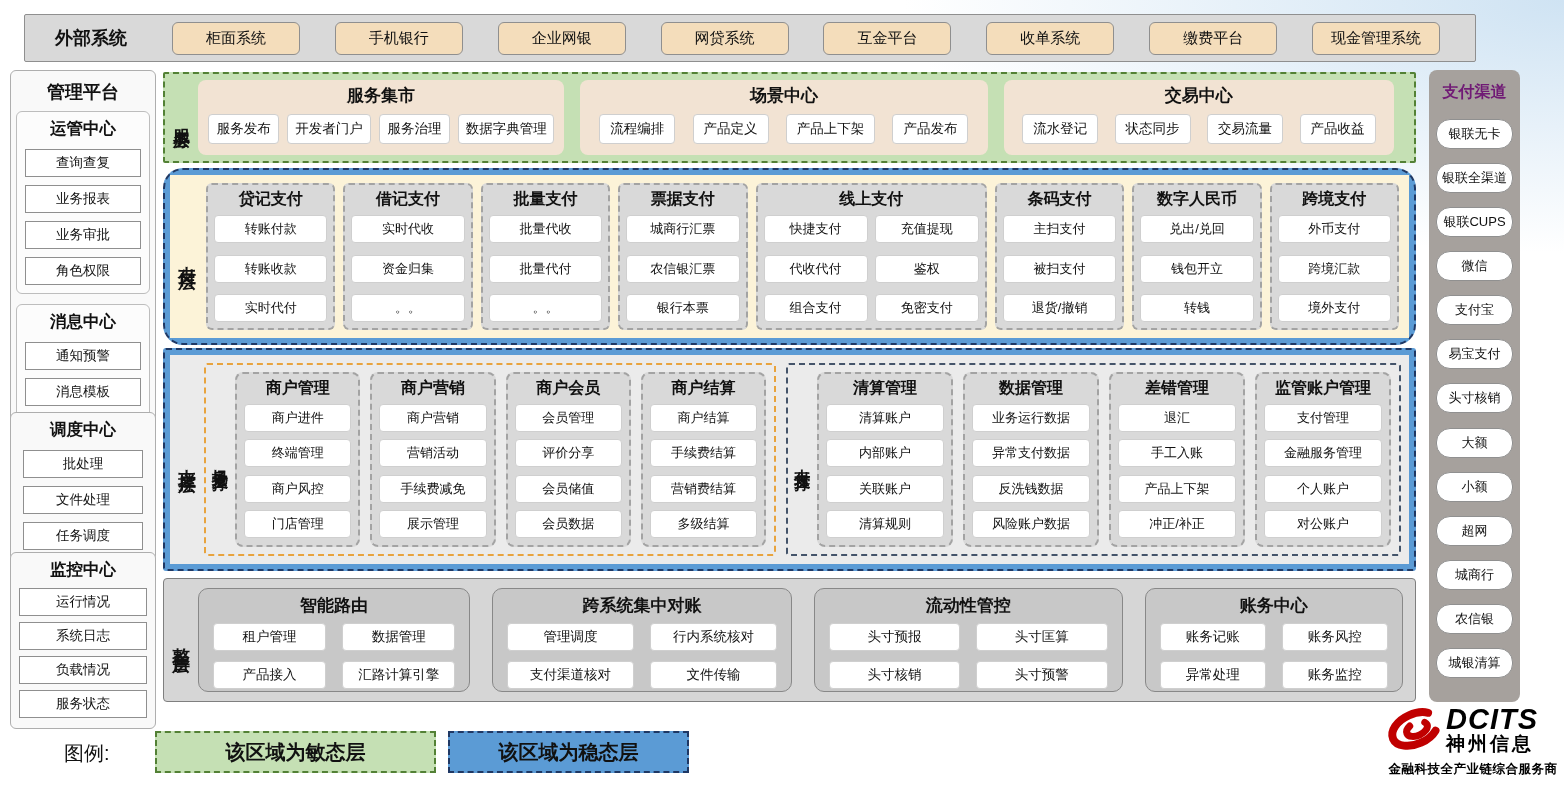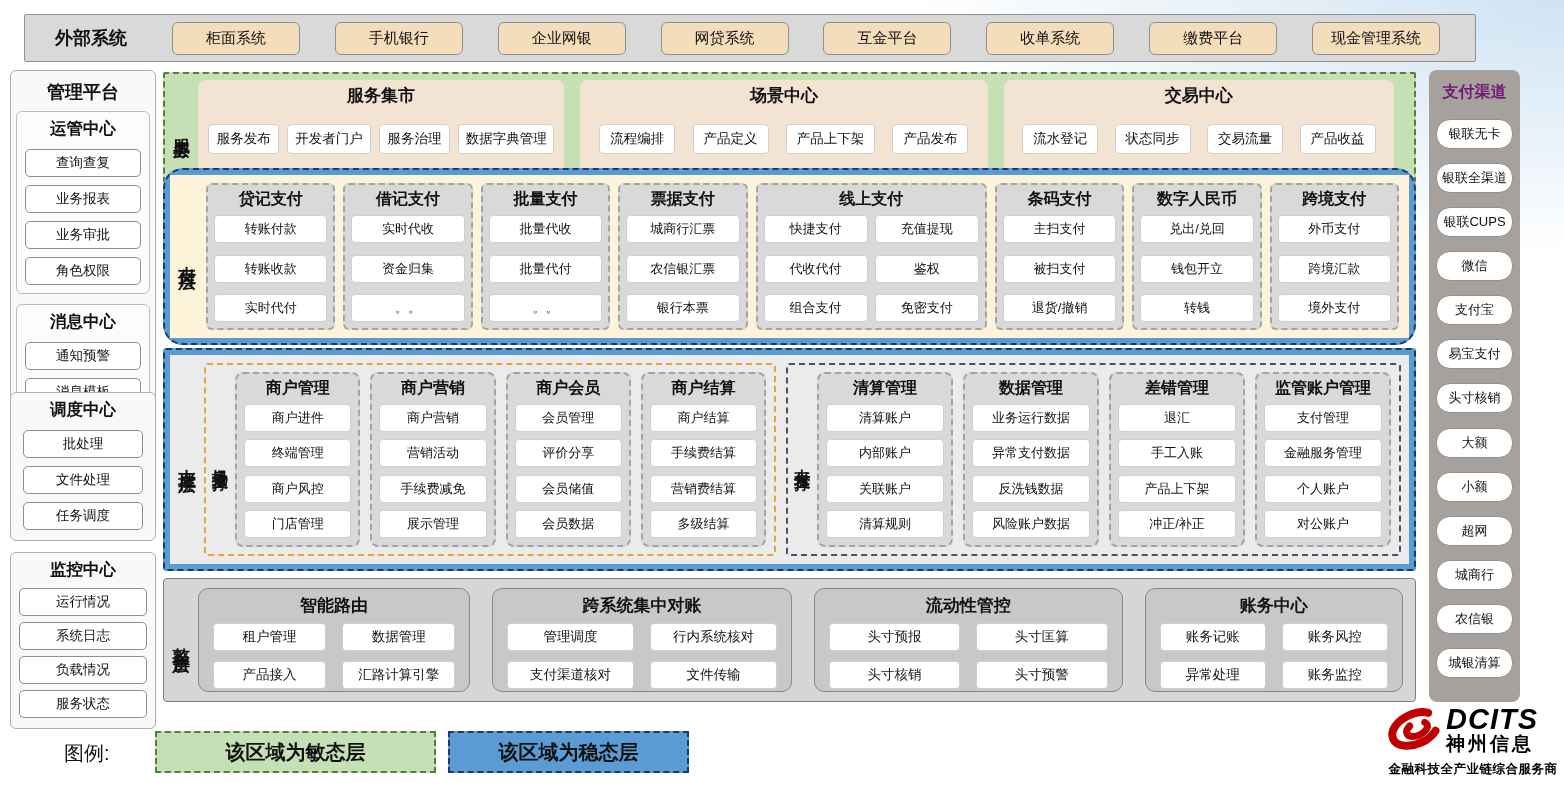--- a/index.html
+++ b/index.html
@@ -24,34 +24,34 @@
 
   
   .side-box { left:10px; width:146px; background:#f9f9f9; border:1px solid #aeaeae;
     border-radius:6px; padding:4px 5px 8px; }
   .mgmt-title { font-weight:bold; font-size:18px; text-align:center; padding:5px 0 7px; }
   .side-group { border:1px solid #bdbdbd; border-radius:6px; background:#fcfcfc;
     padding:2px 4px 8px; margin-bottom:10px; }
   .side-group:last-child { margin-bottom:0; }
   .side-box.standalone { padding:2px 8px 10px; }
   .side-group-title { font-weight:bold; font-size:16.5px; text-align:center; padding:4px 0 1px; }
-  .side-btn { background:#fff; border:1px solid #8f8f8f; border-radius:5px; text-align:center;
+  .side-btn { background:#fff; border:1px solid #8f8f8f; border-radius:0; text-align:center;
     font-size:13.5px; padding:4px 0; margin:8px 4px 0; white-space:nowrap; }
   .tightrows .side-btn { margin:6px 0 0; }
 
   
   .v-label { writing-mode:vertical-rl; text-orientation:upright; font-weight:bold;
     font-size:18px; letter-spacing:4px; display:flex; align-items:center; justify-content:center;
     padding:0 5px; white-space:nowrap; }
   .white-btn { background:#fff; border:1px solid #cfcfcf; border-radius:4px; font-size:13px;
     text-align:center; padding:4px 3px; white-space:nowrap; display:flex; align-items:center;
     justify-content:center; min-width:0; overflow:hidden; }
 
   
-  .service { left:163px; top:72px; width:1253px; height:111px; background:#c5e0b4;
+  .service { left:163px; top:72px; width:1253px; height:91px; background:#c5e0b4;
     border:2px dashed #538135; border-radius:2px; display:flex; padding:6px 20px 6px 0; }
   .service .v-label { font-size:17px; letter-spacing:2px; }
   .svc-groups { flex:1; display:flex; gap:16px; min-width:0; }
   .svc-group { background:#f2e3d3; border-radius:8px; padding:2px 10px 8px; display:flex;
     flex-direction:column; min-width:0; }
   .sg0{flex:1;} .sg1{flex:1.12;} .sg2{flex:1.07;}
   .svc-title { font-weight:bold; font-size:17px; text-align:center; padding:2px 0 4px; }
   .svc-items { flex:1; display:flex; justify-content:space-evenly; align-items:center; gap:8px; }
   .svc-items .white-btn { padding:5px 10px; font-size:13.5px; }
 
@@ -141,21 +141,21 @@
       <div class="side-btn">业务审批</div>
       <div class="side-btn">角色权限</div>
     </div>
   <div class="side-group">
       <div class="side-group-title">消息中心</div>
       <div class="side-btn">通知预警</div>
       <div class="side-btn">消息模板</div>
       <div class="side-btn">推送管理</div>
     </div>
 </div>
-<div class="abs side-box standalone" style="top:392px;">
+<div class="abs side-box standalone" style="top:412px;">
     <div class="side-group-title">调度中心</div>
     <div class="side-btn">批处理</div>
     <div class="side-btn">文件处理</div>
     <div class="side-btn">任务调度</div>
   </div>
 <div class="abs side-box standalone tightrows" style="top:552px;">
     <div class="side-group-title">监控中心</div>
     <div class="side-btn">运行情况</div>
     <div class="side-btn">系统日志</div>
     <div class="side-btn">负载情况</div>

